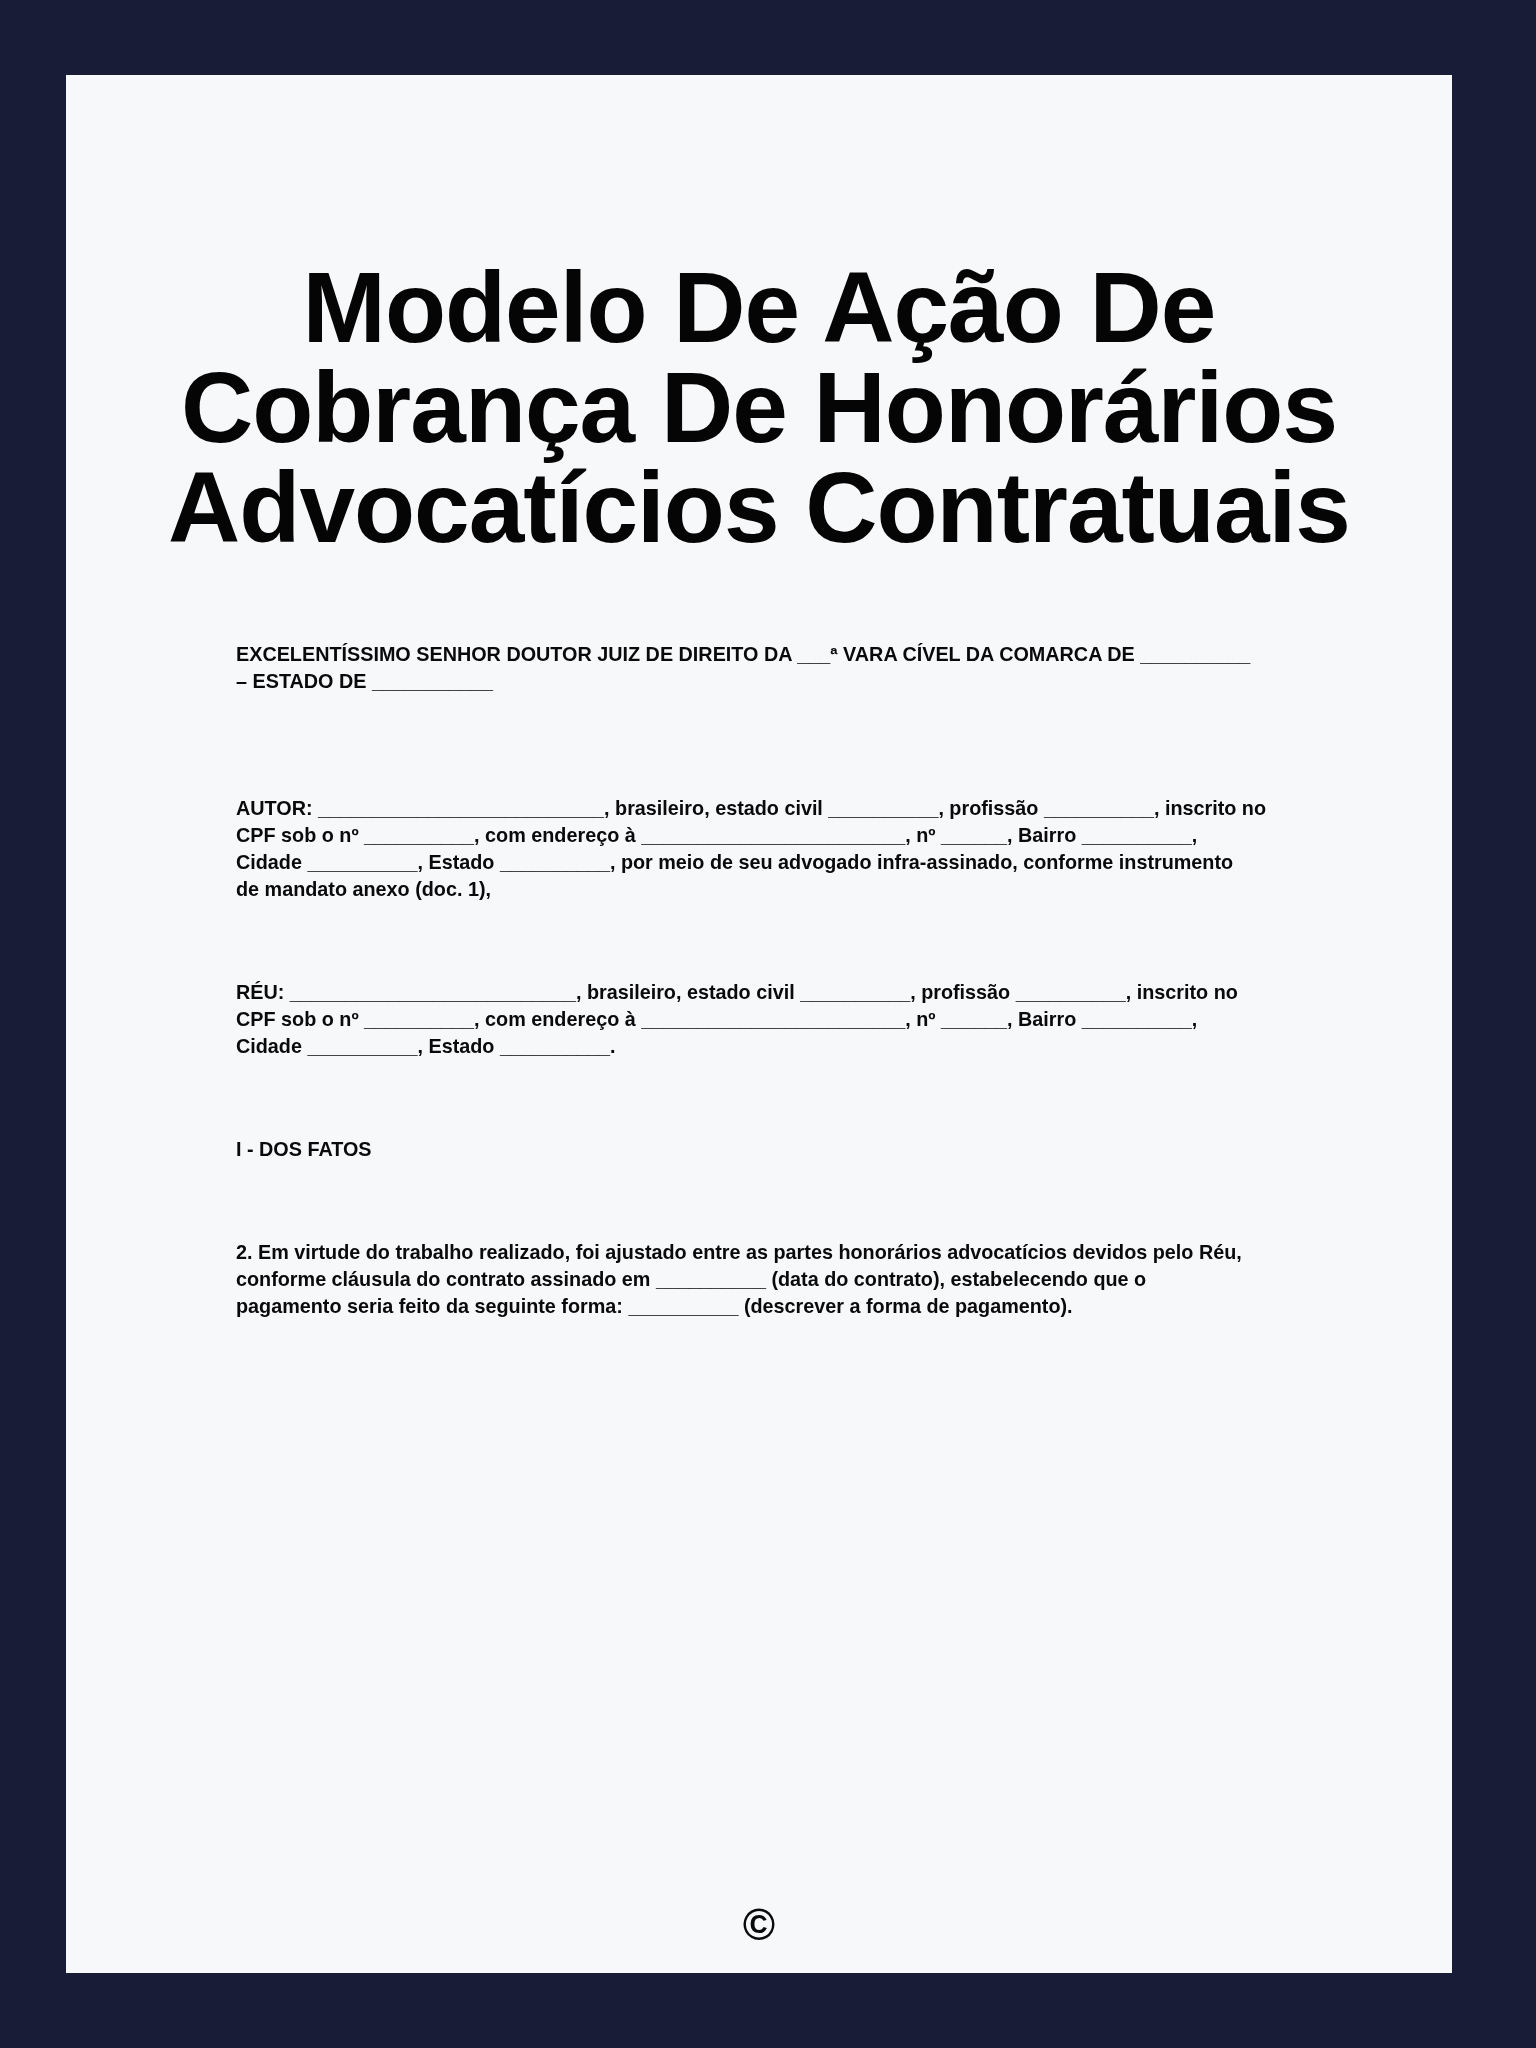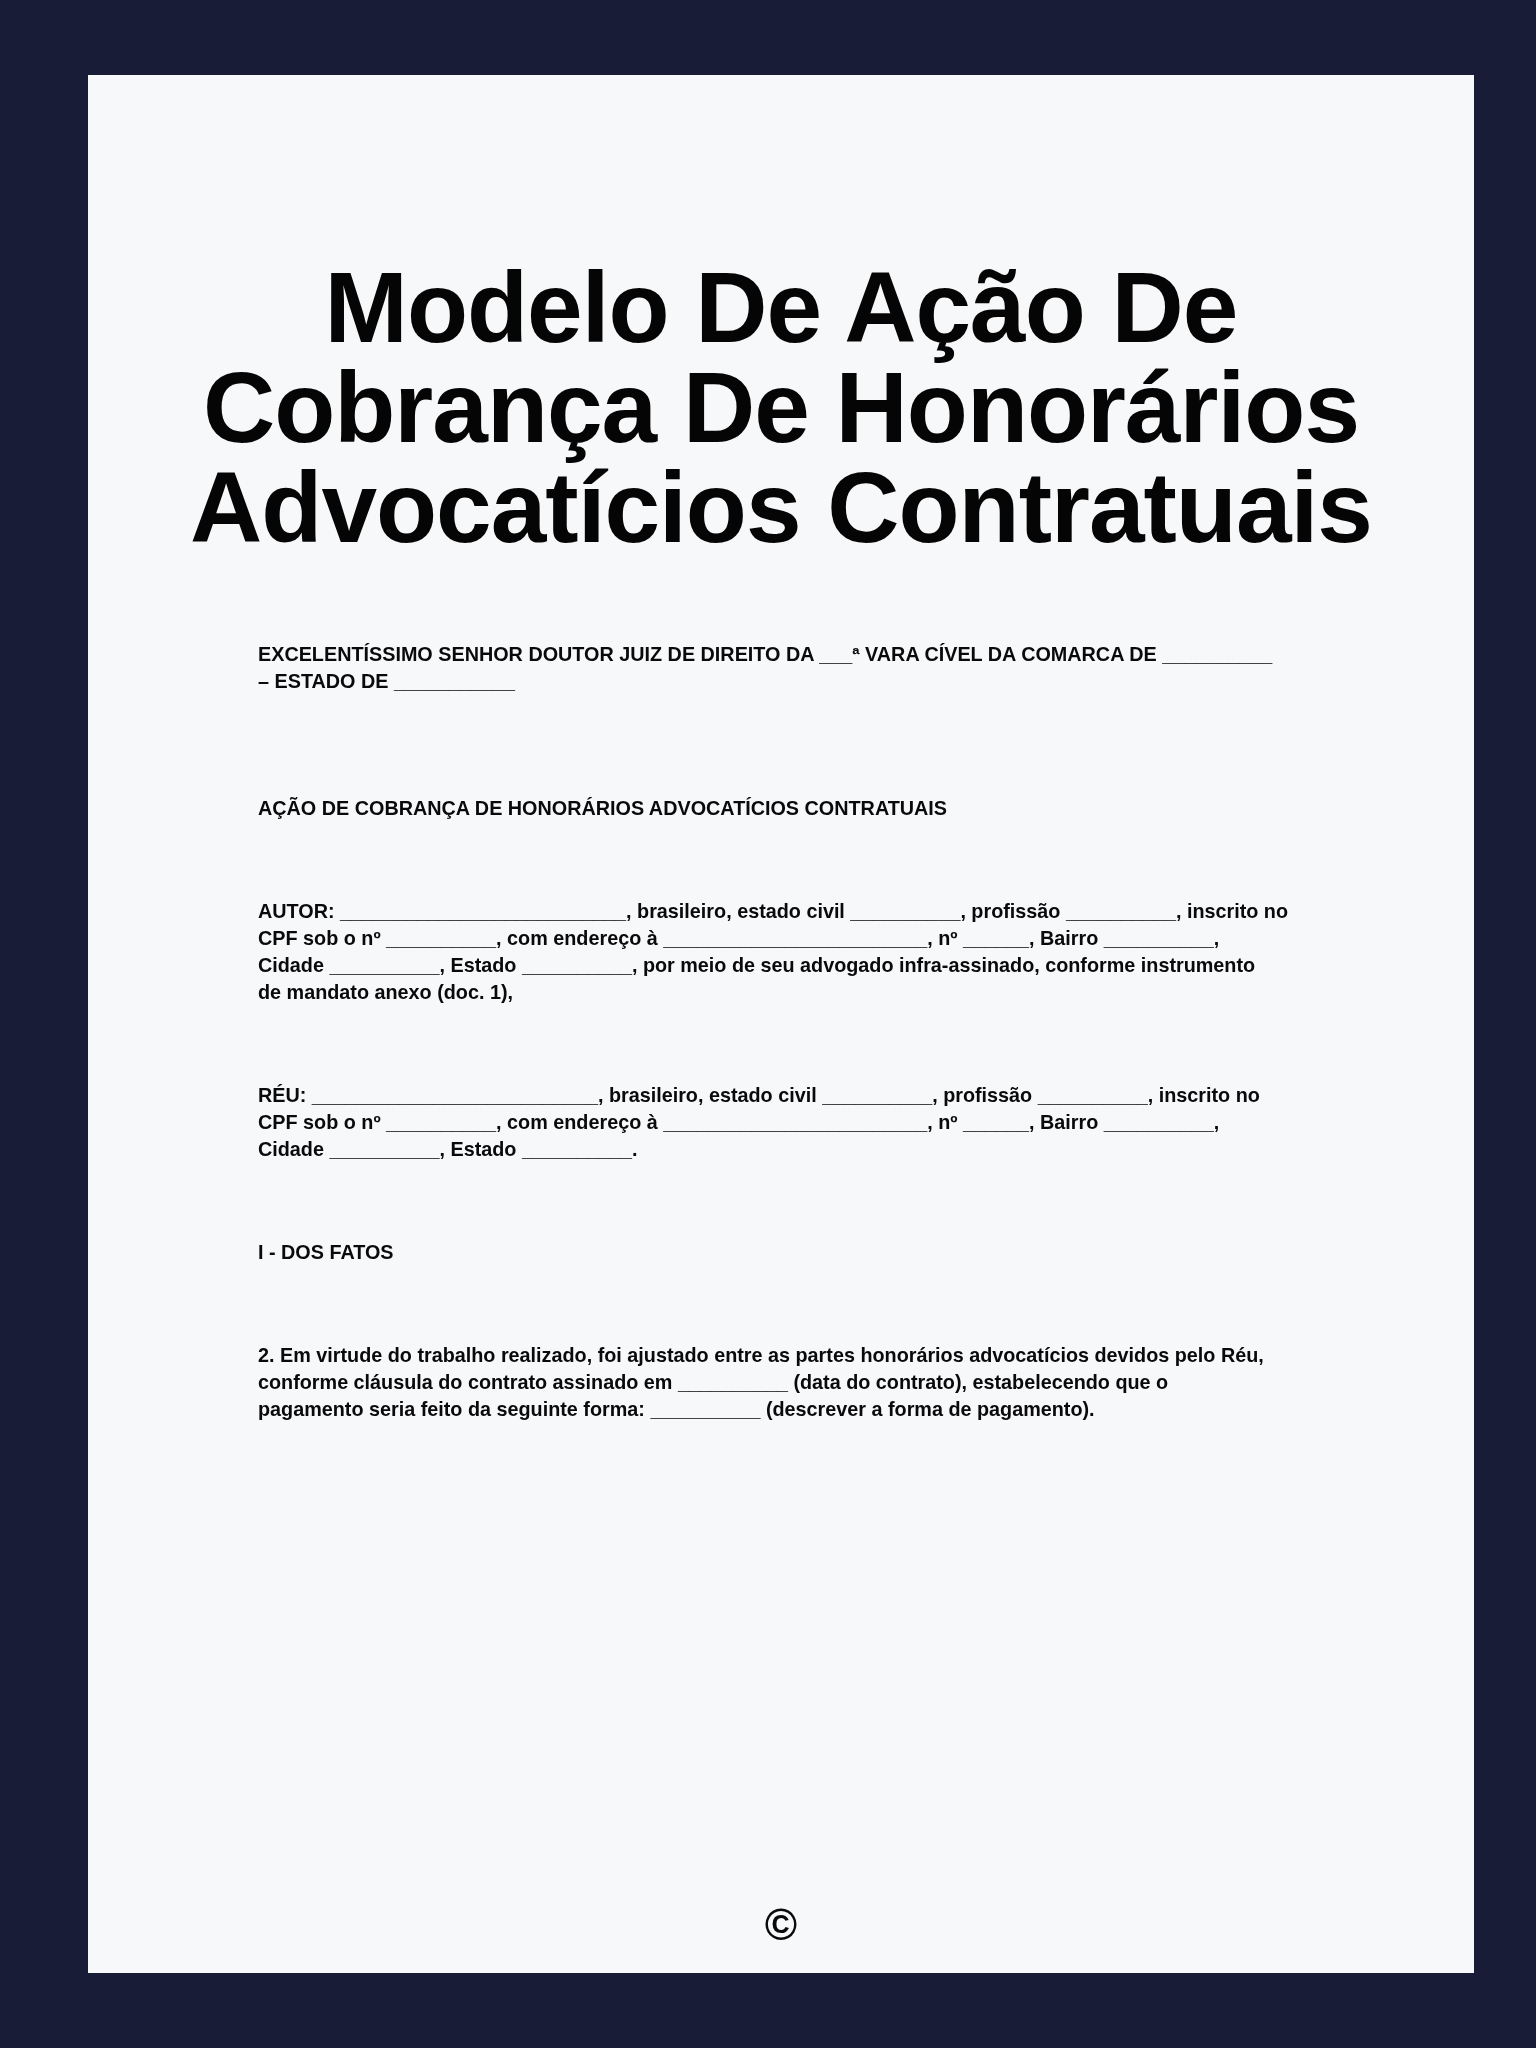--- a/index.html
+++ b/index.html
@@ -12,21 +12,21 @@
   body {
     width: 1536px;
     height: 2048px;
     position: relative;
     background: var(--background);
     font-family: "Liberation Sans", sans-serif;
     overflow: hidden;
   }
   .page {
     position: absolute;
-    left: 88px;
+    left: 66px;
     top: 75px;
     width: 1386px;
     height: 1898px;
     background: var(--page-background);
     color: var(--text);
   }
   .doc-title {
     margin: 182px 30px 0 30px;
     text-align: center;
     font-size: 100px;
@@ -69,21 +69,20 @@
 
   <h1 class="doc-title">Modelo De Ação De
 Cobrança De Honorários
 Advocatícios Contratuais</h1>
 
   <div class="doc-body">
 
     <p class="court-heading">EXCELENTÍSSIMO SENHOR DOUTOR JUIZ DE DIREITO DA ___ª VARA CÍVEL DA COMARCA DE __________
 – ESTADO DE ___________</p>
 
-    <p>AÇÃO DE COBRANÇA DE HONORÁRIOS ADVOCATÍCIOS CONTRATUAIS</p>
 
 
     <p>AUTOR: __________________________, brasileiro, estado civil __________, profissão __________, inscrito no
 CPF sob o nº __________, com endereço à ________________________, nº ______, Bairro __________,
 Cidade __________, Estado __________, por meio de seu advogado infra-assinado, conforme instrumento
 de mandato anexo (doc. 1),</p>
 
     <p>RÉU: __________________________, brasileiro, estado civil __________, profissão __________, inscrito no
 CPF sob o nº __________, com endereço à ________________________, nº ______, Bairro __________,
 Cidade __________, Estado __________.</p>

